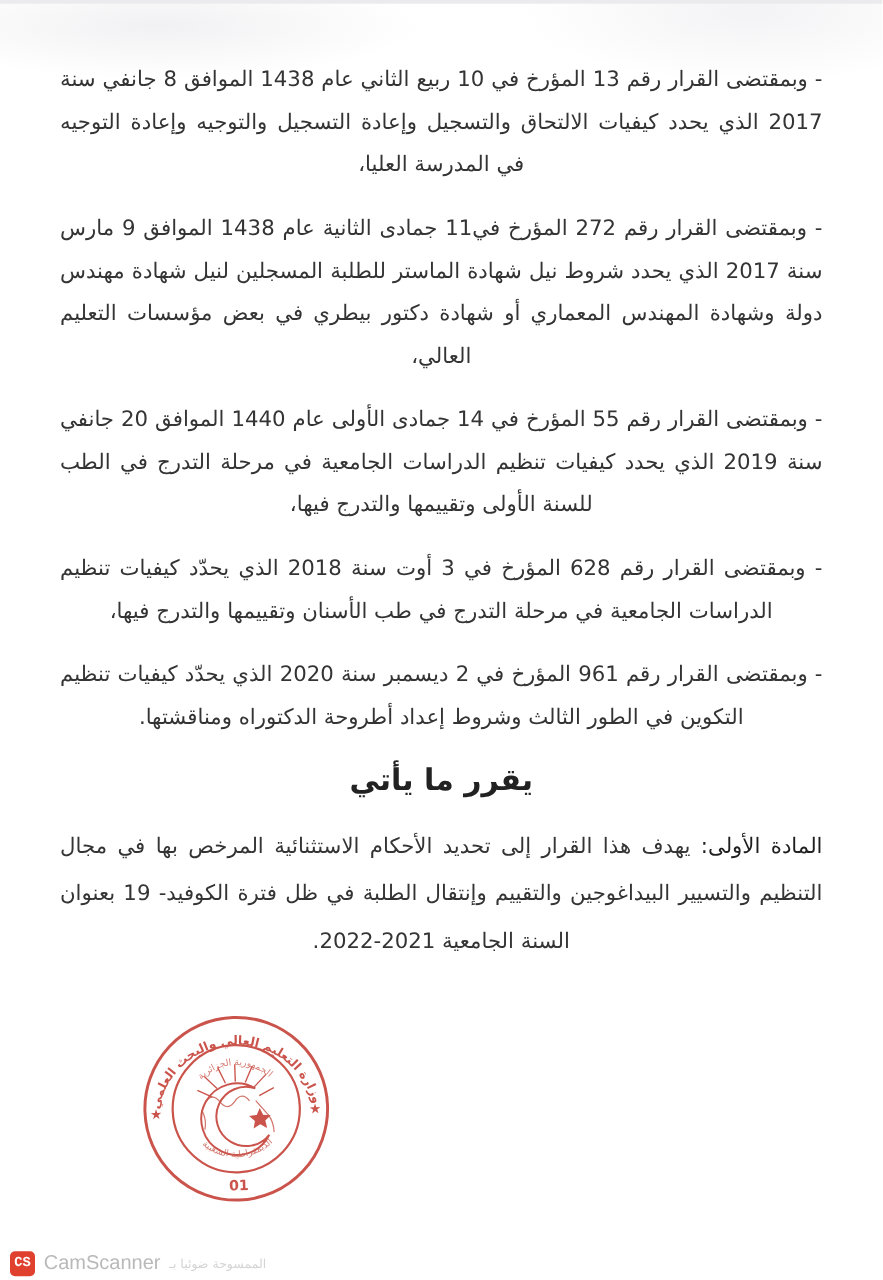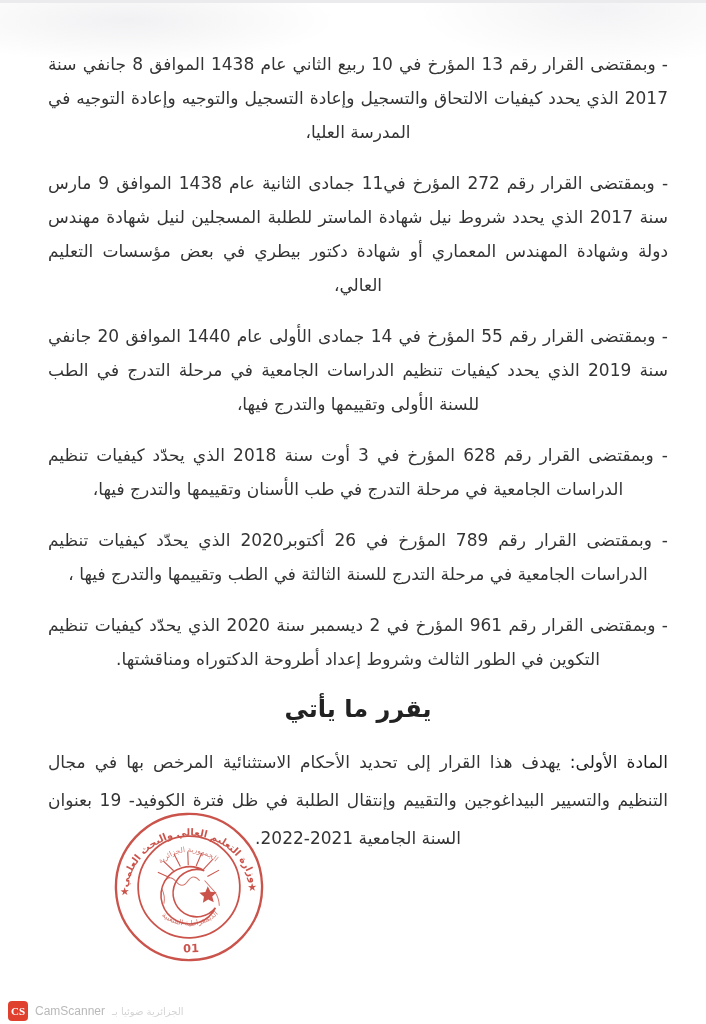--- a/index.html
+++ b/index.html
@@ -9,21 +9,21 @@
     font-family:"DejaVu Sans","Liberation Sans",sans-serif;
     color:#333;
   }
   .scan-page{position:absolute;inset:0;background:
     radial-gradient(ellipse 300px 60px at 18% 2%, #f1f1f3 0%, rgba(241,241,243,0) 70%),
     radial-gradient(ellipse 260px 80px at 85% 1%, #f3f3f5 0%, rgba(243,243,245,0) 70%),
     #ffffff;}
   .scan-edge-top{position:absolute;top:0;left:0;right:0;height:3px;background:#ebebee;}
 
   .content{
-    position:absolute;top:30px;right:38px;left:48px;
+    position:absolute;top:30px;right:48px;left:48px;
     direction:rtl;
   }
   .preamble-item{
     font-size:17px;line-height:34px;
     text-align:justify;text-align-last:center;
     color:#343434;
     margin-bottom:5px;
     letter-spacing:0.1px;
   }
   .decision-heading{
@@ -48,42 +48,41 @@
 
   .footer-watermark{
     position:absolute;left:8px;top:1000px;height:22px;
     display:flex;align-items:center;gap:7px;
   }
   .cs-logo{
     width:20px;height:20px;border-radius:4px;
     background:#e0412f;color:#ffffff;
     font-size:11px;font-weight:bold;
     display:flex;align-items:center;justify-content:center;
-    font-family:Liberation Serif, serif;
+    font-family:Liberation Mono, monospace;
   }
   .cs-brand{
-    color:#b9b9b9;font-size:12px;
+    color:#b9b9b9;font-size:16px;
     font-family:"Liberation Sans",sans-serif;
   }
   .cs-note{
     color:#d4d4d4;font-size:10px;direction:rtl;
   }
 </style>
 </head>
 <body>
 
 <div class="scan-page">
   <div class="scan-edge-top"></div>
 
   <div class="content">
     <p class="preamble-item">- وبمقتضى القرار رقم 13 المؤرخ في 10 ربيع الثاني عام 1438 الموافق 8 جانفي سنة 2017 الذي يحدد كيفيات الالتحاق والتسجيل وإعادة التسجيل والتوجيه وإعادة التوجيه في المدرسة العليا،</p>
     <p class="preamble-item">- وبمقتضى القرار رقم 272 المؤرخ في11 جمادى الثانية عام 1438 الموافق 9 مارس سنة 2017 الذي يحدد شروط نيل شهادة الماستر للطلبة المسجلين لنيل شهادة مهندس دولة وشهادة المهندس المعماري أو شهادة دكتور بيطري في بعض مؤسسات التعليم العالي،</p>
     <p class="preamble-item">- وبمقتضى القرار رقم 55 المؤرخ في 14 جمادى الأولى عام 1440 الموافق 20 جانفي سنة 2019 الذي يحدد كيفيات تنظيم الدراسات الجامعية في مرحلة التدرج في الطب للسنة الأولى وتقييمها والتدرج فيها،</p>
     <p class="preamble-item">- وبمقتضى القرار رقم 628 المؤرخ في 3 أوت سنة 2018 الذي يحدّد كيفيات تنظيم الدراسات الجامعية في مرحلة التدرج في طب الأسنان وتقييمها والتدرج فيها،</p>
-    <p class="preamble-item">- وبمقتضى القرار رقم 789 المؤرخ في 26 أكتوبر2020 الذي يحدّد كيفيات تنظيم الدراسات الجامعية في مرحلة التدرج للسنة الثالثة في الطب وتقييمها والتدرج فيها ،</p>
     <p class="preamble-item">- وبمقتضى القرار رقم 961 المؤرخ في 2 ديسمبر سنة 2020 الذي يحدّد كيفيات تنظيم التكوين في الطور الثالث وشروط إعداد أطروحة الدكتوراه ومناقشتها.</p>
 
     <div class="decision-heading">يقرر ما يأتي</div>
 
     <p class="article-paragraph">
       <span class="article-label">المادة الأولى:</span>
       <span>يهدف هذا القرار إلى تحديد الأحكام الاستثنائية المرخص بها في مجال التنظيم والتسيير البيداغوجين والتقييم وإنتقال الطلبة في ظل فترة الكوفيد- 19 بعنوان السنة الجامعية 2021-2022.</span>
     </p>
   </div>
 
@@ -131,15 +130,15 @@
       <path d="M 96,64 A 29,29 0 1 0 106,102 A 24,24 0 1 1 96,64 Z" fill="none" stroke="#c6463c" stroke-width="1.6"></path>
       <path d="M 99,80 l 2.6,5.6 6.2,0.6 -4.6,4.2 1.3,6 -5.5,-3.1 -5.5,3.1 1.3,-6 -4.6,-4.2 6.2,-0.6 Z" fill="#c6463c"></path>
 
       <text x="80" y="146" font-size="11.5" font-weight="bold" fill="#c6463c" text-anchor="middle">01</text>
     </svg>
   </div>
 
   <div class="footer-watermark">
     <div class="cs-logo">CS</div>
     <span class="cs-brand">CamScanner</span>
-    <span class="cs-note">الجزائرية ضوئيا بـ</span>
+    <span class="cs-note">الممسوحة ضوئيا بـ</span>
   </div>
 </div>
 
 </body></html>

